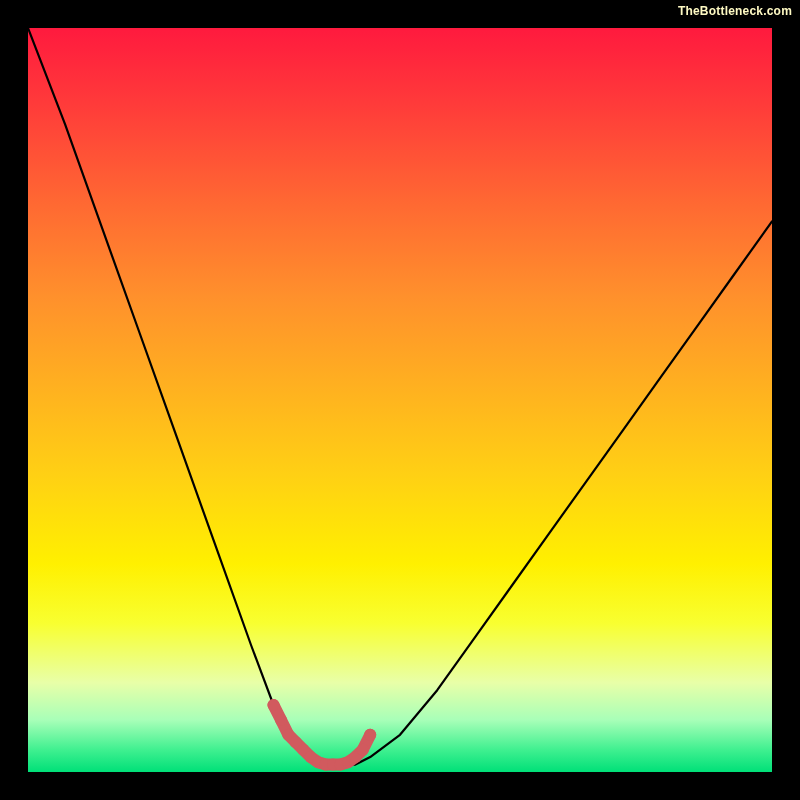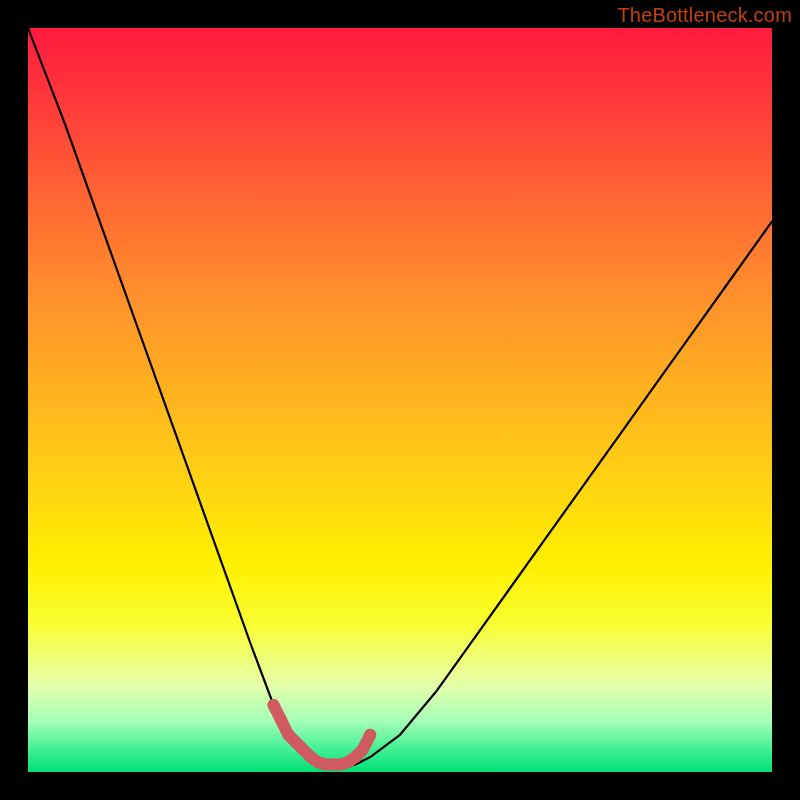--- a/index.html
+++ b/index.html
@@ -47,24 +47,24 @@
     );
   }
   svg.lines {
     position: absolute;
     inset: 0;
   }
   .watermark {
     position: absolute;
     top: 4px;
     right: 8px;
-    color: #c2410c;
-    font-size: 20px;
+    color: #fef9c3;
+    font-size: 12px;
     letter-spacing: 0.2px;
-    font-weight: 400;
+    font-weight: 700;
   }
 </style>
 </head>
 <body>
 
 <div class="frame">
   <div class="watermark">TheBottleneck.com</div>
   <div class="plot">
     <div class="gradient"></div>
     <svg class="lines" viewBox="0 0 744 744" preserveAspectRatio="none">

